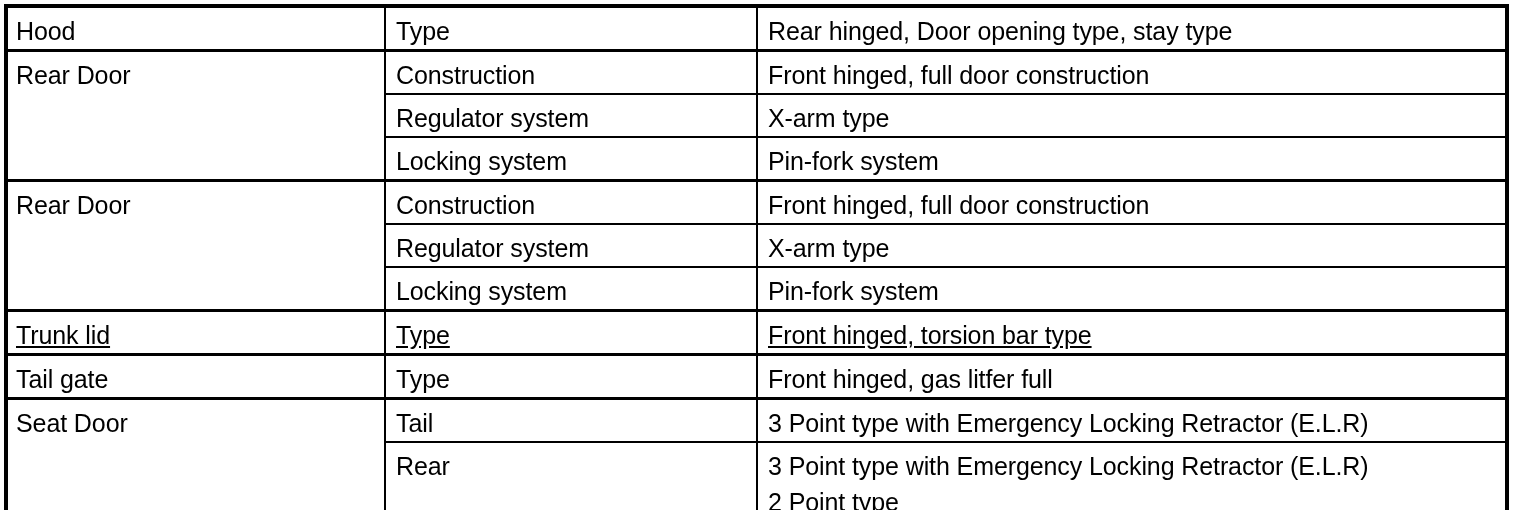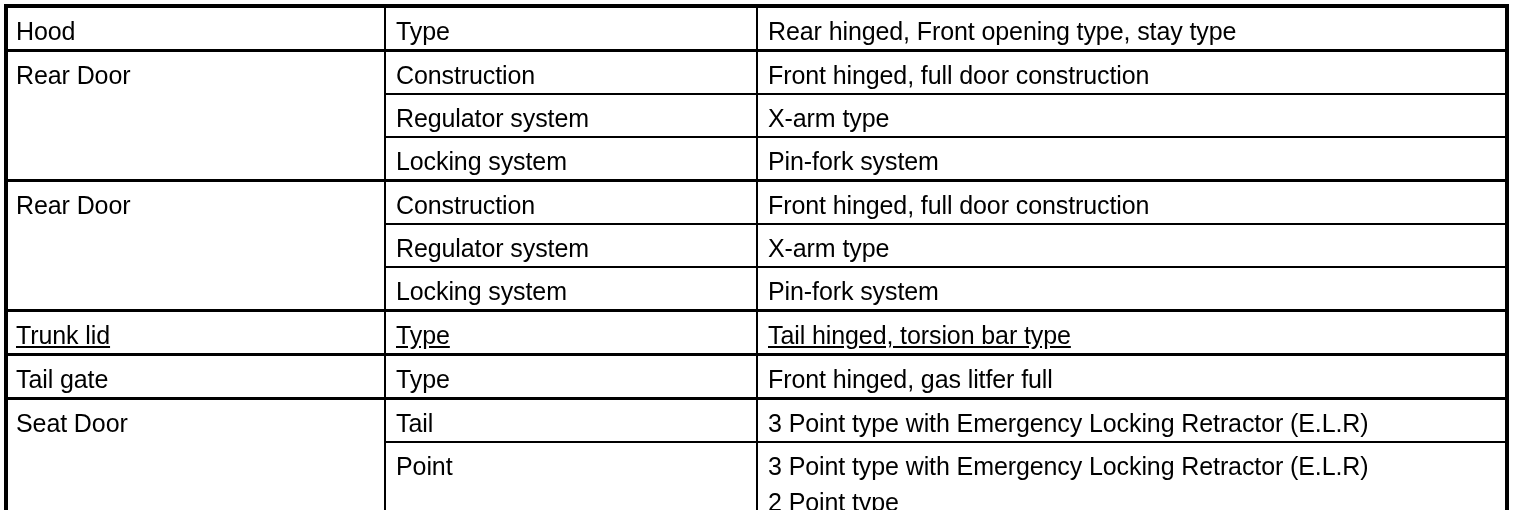--- a/index.html
+++ b/index.html
@@ -97,21 +97,21 @@
   <table class="spec-table">
     <colgroup>
       <col class="col-assembly">
       <col class="col-attribute">
       <col class="col-value">
     </colgroup>
     <tbody id="spec-table-body">
         <tr class="group-start" style="height: 42px;">
           <td class="assembly-cell"><span class="cell-text">Hood</span></td>
           <td class="attribute-cell"><span class="cell-text">Type</span></td>
-          <td class="value-cell"><span class="cell-text">Rear hinged, Front opening type, stay type</span></td>
+          <td class="value-cell"><span class="cell-text">Rear hinged, Door opening type, stay type</span></td>
         </tr>
         <tr class="group-start" style="height: 42px;">
           <td class="assembly-cell" rowspan="3"><span class="cell-text">Rear Door</span></td>
           <td class="attribute-cell"><span class="cell-text">Construction</span></td>
           <td class="value-cell"><span class="cell-text">Front hinged, full door construction</span></td>
         </tr>
         <tr style="height: 42px;">
           <td class="attribute-cell"><span class="cell-text">Regulator system</span></td>
           <td class="value-cell"><span class="cell-text">X-arm type</span></td>
         </tr>
@@ -128,32 +128,32 @@
           <td class="attribute-cell"><span class="cell-text">Regulator system</span></td>
           <td class="value-cell"><span class="cell-text">X-arm type</span></td>
         </tr>
         <tr style="height: 42px;">
           <td class="attribute-cell"><span class="cell-text">Locking system</span></td>
           <td class="value-cell"><span class="cell-text">Pin-fork system</span></td>
         </tr>
         <tr class="group-start" style="height: 42px; text-decoration: underline;">
           <td class="assembly-cell"><span class="cell-text">Trunk lid</span></td>
           <td class="attribute-cell"><span class="cell-text">Type</span></td>
-          <td class="value-cell"><span class="cell-text">Tail hinged, torsion bar type</span></td>
+          <td class="value-cell"><span class="cell-text">Front hinged, torsion bar type</span></td>
         </tr>
         <tr class="group-start" style="height: 42px;">
           <td class="assembly-cell"><span class="cell-text">Tail gate</span></td>
           <td class="attribute-cell"><span class="cell-text">Type</span></td>
           <td class="value-cell"><span class="cell-text">Front hinged, gas litfer full</span></td>
         </tr>
         <tr class="group-start" style="height: 42px;">
           <td class="assembly-cell" rowspan="2"><span class="cell-text">Seat Door</span></td>
           <td class="attribute-cell"><span class="cell-text">Tail</span></td>
           <td class="value-cell"><span class="cell-text">3 Point type with Emergency Locking Retractor (E.L.R)</span></td>
         </tr>
         <tr style="height: 71px;">
-          <td class="attribute-cell"><span class="cell-text">Point</span></td>
+          <td class="attribute-cell"><span class="cell-text">Rear</span></td>
           <td class="value-cell"><span class="cell-text">3 Point type with Emergency Locking Retractor (E.L.R)
 2 Point type</span></td>
         </tr>
       </tbody>
   </table>
 </div>
 
 </body></html>

